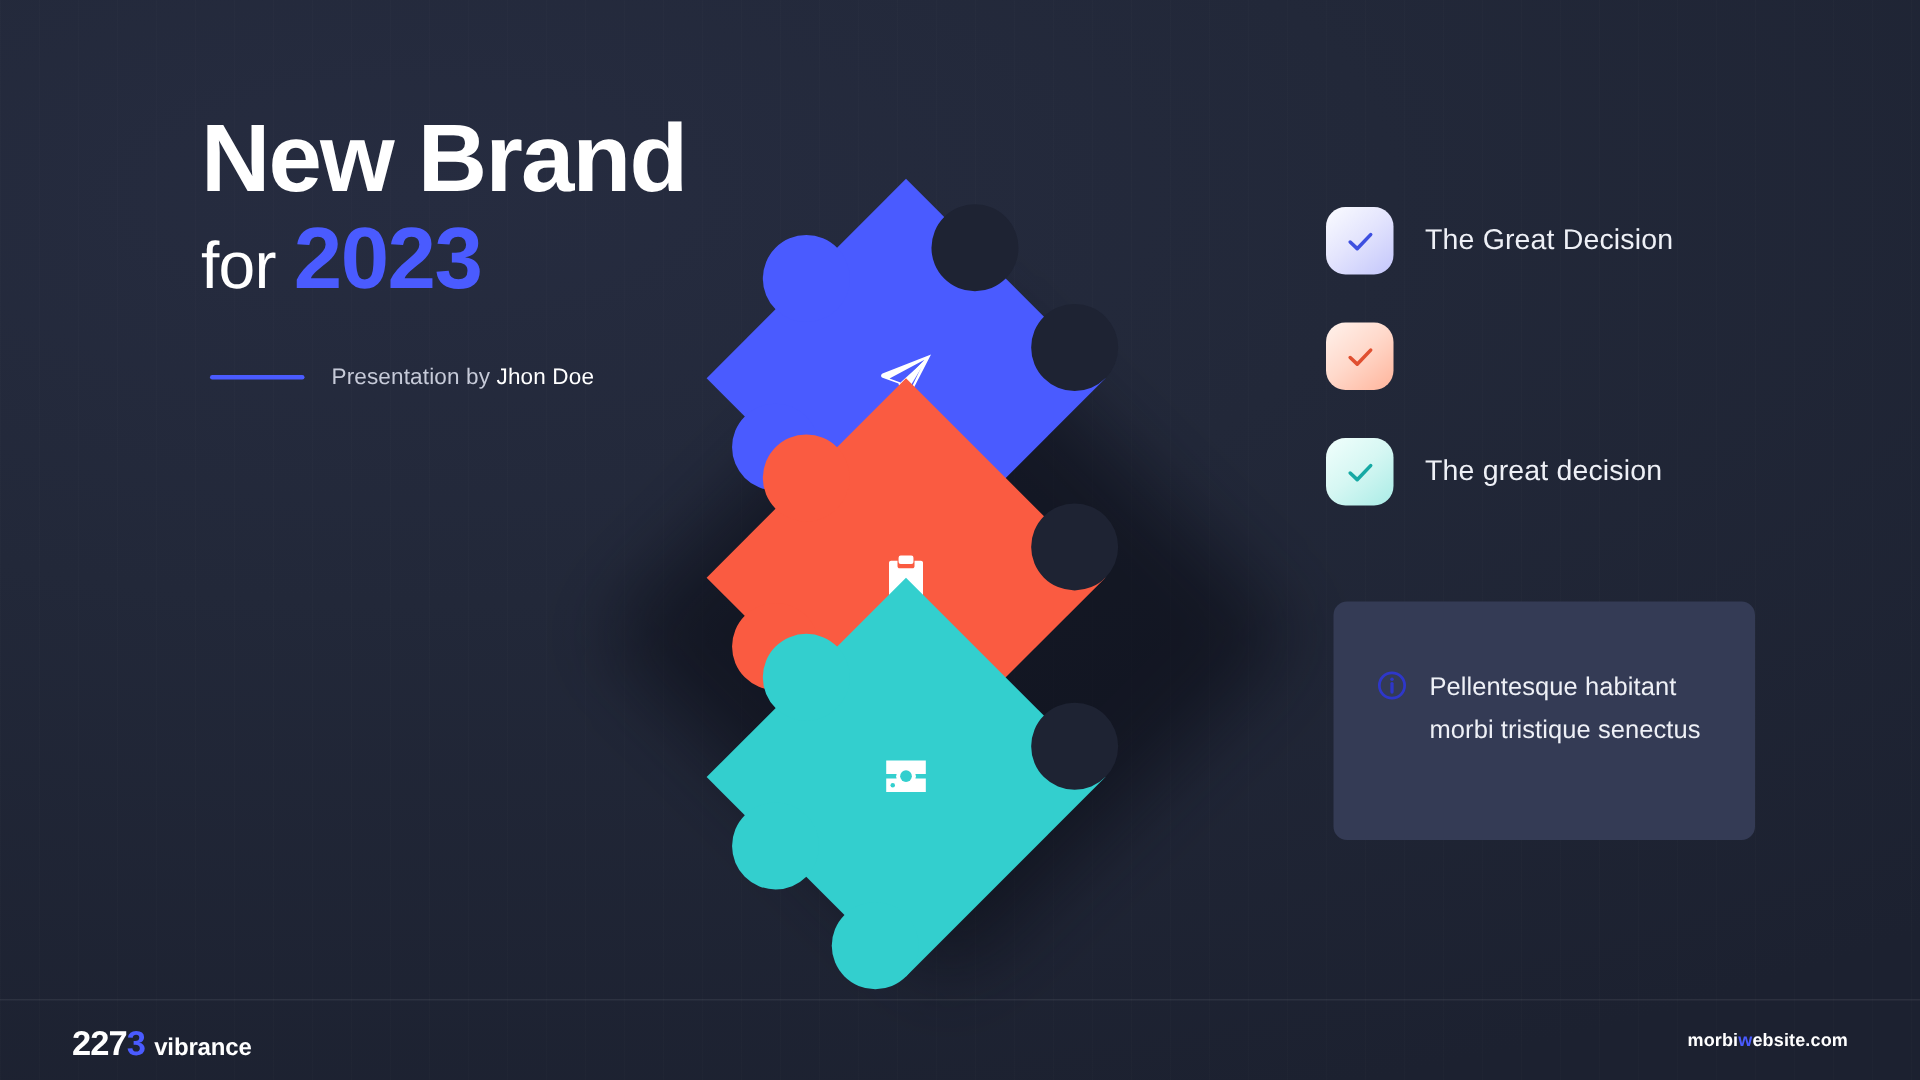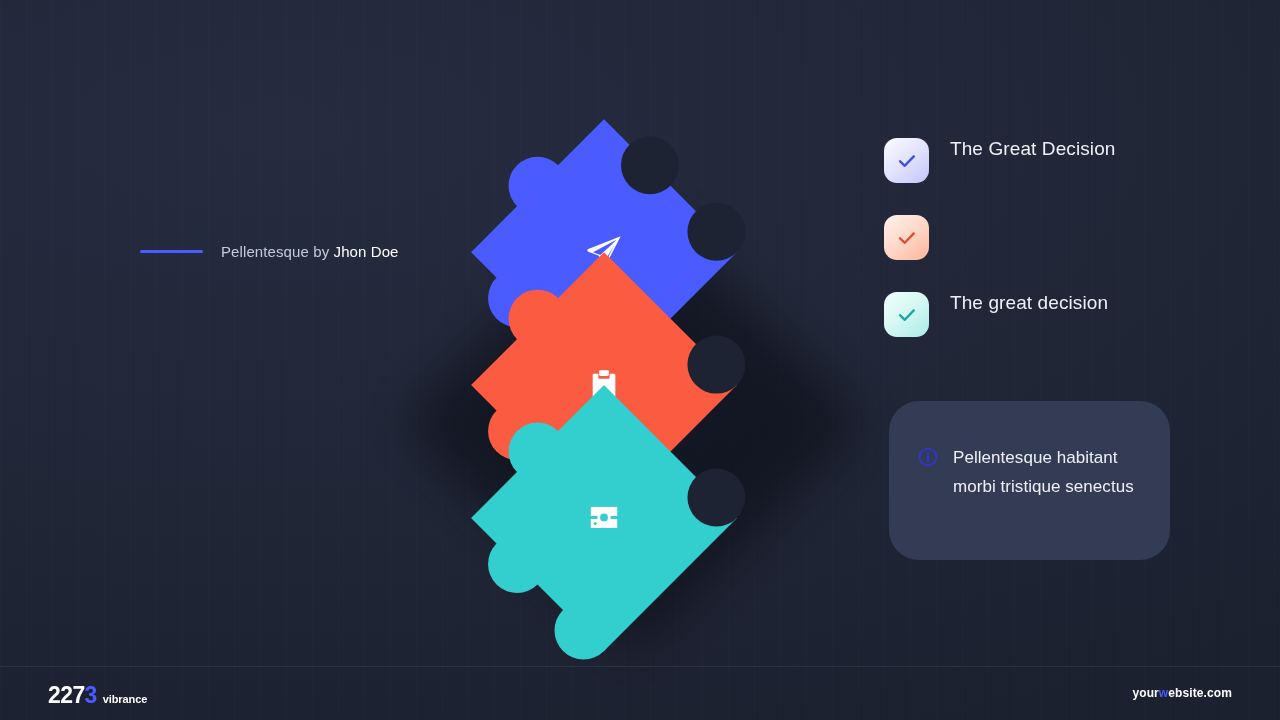--- a/index.html
+++ b/index.html
@@ -153,21 +153,21 @@
   
   #checklist {
     position: absolute;
     left: 884px;
     top: 138px;
     width: 350px;
   }
   .check-item {
     position: relative;
     display: flex;
-    align-items: flex-start;
+    align-items: center;
     gap: 21px;
     margin-bottom: 32px;
   }
   .check-badge {
     position: relative;
     width: 45px;
     height: 45px;
     border-radius: 13px;
     flex: 0 0 45px;
     display: flex;
@@ -198,21 +198,21 @@
   }
 
   
   #info-card {
     position: absolute;
     left: 889px;
     top: 401px;
     width: 281px;
     height: 159px;
     background: #343b55;
-    border-radius: 30px;
+    border-radius: 9px;
     display: flex;
     align-items: flex-start;
     padding: 42px 22px 16px 28px;
     gap: 14px;
   }
   #info-icon { flex: 0 0 22px; margin-top: 3px; }
   #info-text {
     font-size: 17px;
     line-height: 1.72;
     color: #eef0f6;
@@ -236,21 +236,21 @@
     gap: 6px;
   }
   #footer-logo .lg-num {
     font-size: 23px;
     font-weight: 700;
     color: #ffffff;
     letter-spacing: -0.6px;
   }
   #footer-logo .lg-num .accent { color: #4a5bff; }
   #footer-logo .lg-word {
-    font-size: 11px;
+    font-size: 16px;
     font-weight: 700;
     color: #ffffff;
     letter-spacing: -0.1px;
     text-align: right;
   }
   #footer-page {
     position: absolute;
     left: 0; right: 0;
     top: 680px;
     text-align: center;
@@ -269,24 +269,30 @@
   }
   #footer-site .accent { color: #4a5bff; }
 </style>
 </head>
 <body>
 
 <div id="slide">
 
   <div id="texture"></div>
 
+  <div id="title-block">
+    <div id="headline">New Brand</div>
+    <div id="subline">
+      <span class="for-word">for</span><span class="year-word">2023</span>
+    </div>
+  </div>
 
   <div id="presenter-row">
     <div id="presenter-rule"></div>
-    <div id="presenter-text"><span>Pellentesque by</span> <span class="author">Jhon Doe</span></div>
+    <div id="presenter-text"><span>Presentation by</span> <span class="author">Jhon Doe</span></div>
   </div>
 
   <div id="puzzle-stage">
     <div id="puzzle-shadow"></div>
     <div id="puzzle-rot">
 
       <div class="piece" style="--pc:#4a5bff; left:281px; top:92px;">
         <div class="body"></div>
         <div class="knob" style="left:-29px; top:36px;"></div>
         <div class="knob" style="left:65px; top:-29px;"></div>
@@ -375,15 +381,15 @@
   </div>
 
   <div id="footer-rule"></div>
 
   <div id="footer-logo">
     <span class="lg-num"><span>227</span><span class="accent">3</span></span>
     <span class="lg-word">vibrance</span>
   </div>
 
 
-  <div id="footer-site"><span>your</span><span class="accent">w</span><span>ebsite.com</span></div>
+  <div id="footer-site"><span>morbi</span><span class="accent">w</span><span>ebsite.com</span></div>
 
 </div>
 
 </body></html>

